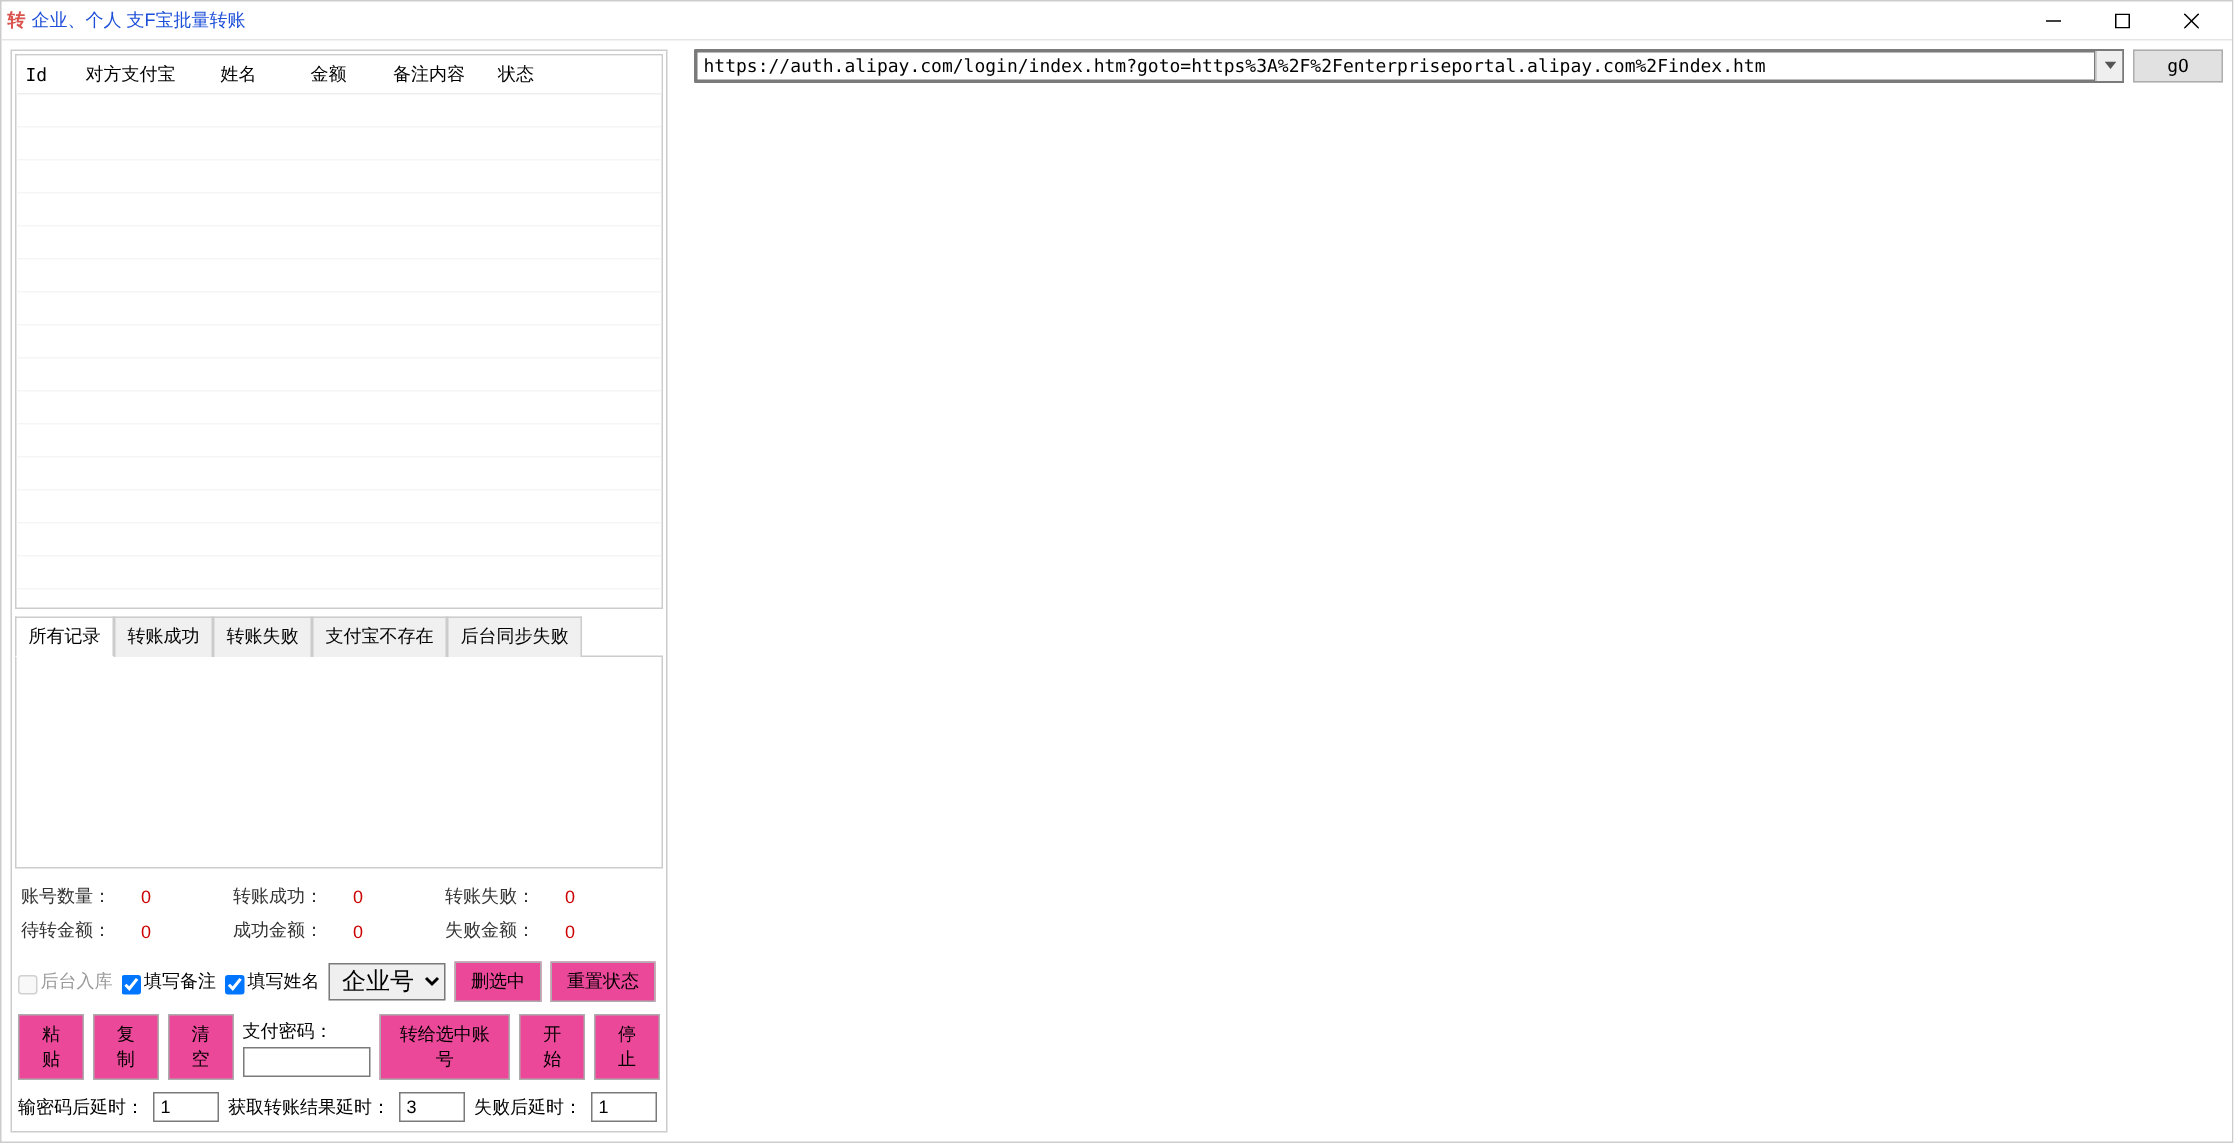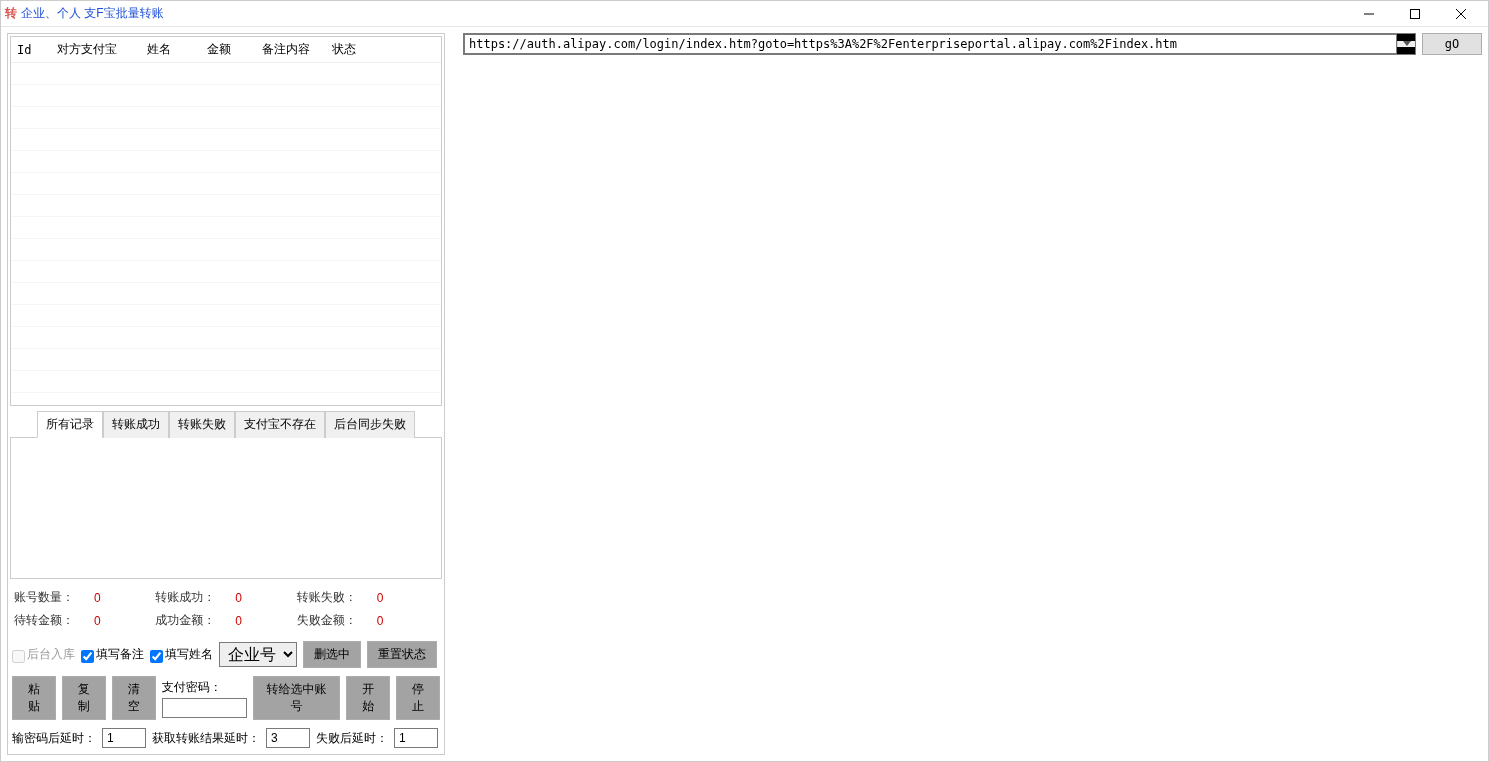--- a/index.html
+++ b/index.html
@@ -10,36 +10,36 @@
 .titlebar .title { flex: 1; color: #1d4ed8; }
 .win-controls { display: flex; }
 .win-btn { width: 46px; height: 26px; display: flex; align-items: center; justify-content: center; cursor: pointer; }
 .content { flex: 1; display: flex; padding: 6px; gap: 18px; }
 .left-panel { width: 438px; display: flex; flex-direction: column; border: 1px solid #ccc; padding: 2px; }
 .right-panel { flex: 1; display: flex; flex-direction: column; }
 .table-wrap { height: 370px; border: 1px solid #ccc; overflow: auto; }
 table { width: 100%; border-collapse: collapse; font-family: "SimSun", monospace; }
 th { text-align: left; font-weight: normal; padding: 4px 6px; border-bottom: 1px solid #eee; background: #fff; height: 24px; }
 tr.datarow td { border-bottom: 1px solid #f5f5f5; height: 22px; padding: 0 6px; }
-.tabs { margin-top: 4px; display: flex; justify-content: center; }
+.tabs { margin-top: 4px; display: flex; }
 .tab { padding: 4px 8px; border: 1px solid #ccc; border-bottom: none; background: #f0f0f0; cursor: pointer; position: relative; top: 1px; }
 .tab.active { background: #fff; border-bottom: 1px solid #fff; z-index: 2; }
 .log-area { border: 1px solid #ccc; height: 142px; padding: 4px; font-family: "SimSun", monospace; resize: none; width: 100%; }
 .stats { margin-top: 10px; display: grid; grid-template-columns: repeat(3, 1fr); row-gap: 6px; padding: 0 4px; }
 .stat { display: flex; align-items: center; }
 .stat-label { color: #333; }
 .stat-val { color: #c00; margin-left: 20px; }
 .row { display: flex; align-items: center; gap: 6px; padding: 4px 2px; flex-wrap: nowrap; }
 .checkbox-wrap { display: flex; align-items: flex-end; gap: 2px; }
 input[type=checkbox] { width: 13px; height: 13px; }
-.btn { border: 1px solid #adadad; background: #a3a3a3; padding: 4px 10px; cursor: pointer; font-size: 12px; }
+.btn { border: 1px solid #adadad; background: #ec4899; padding: 4px 10px; cursor: pointer; font-size: 12px; }
 select { border: 1px solid #7a7a7a; padding: 2px 4px; font-size: 16px; background: #efefef; }
 input[type=text] { border: 1px solid #7a7a7a; padding: 2px 4px; font-size: 12px; }
 .url-row { display: flex; gap: 6px; align-items: stretch; }
-.url-combo { flex: 1; display: flex; border: 1px solid #7a7a7a; background: #000000; align-items: center; }
+.url-combo { flex: 1; display: flex; border: 1px solid #7a7a7a; background: #000000; }
 .url-input { flex: 1; border: none; padding: 4px 6px; font-family: "SimSun", monospace; font-size: 12px; outline: none; }
 .url-drop { width: 18px; border-left: 1px solid #ccc; display: flex; align-items: center; justify-content: center; cursor: pointer; background: #efefef; }
 .go-btn { width: 60px; border: 1px solid #adadad; background: #e1e1e1; cursor: pointer; display: flex; align-items: center; justify-content: center; font-family: "SimSun", monospace; }
 .browser-area { flex: 1; background: #fff; margin-top: 6px; }
 .num-input { width: 44px; }
 .pay-pw-input { width: 85px; }
 </style>
 </head>
 <body>
 

